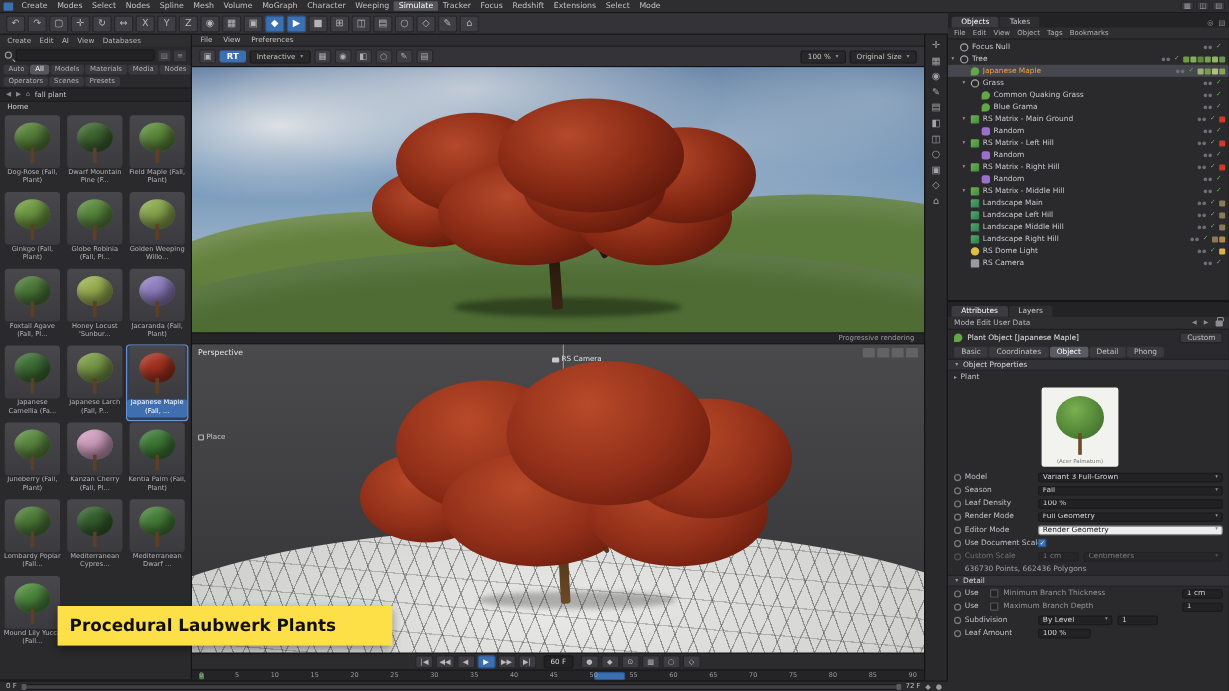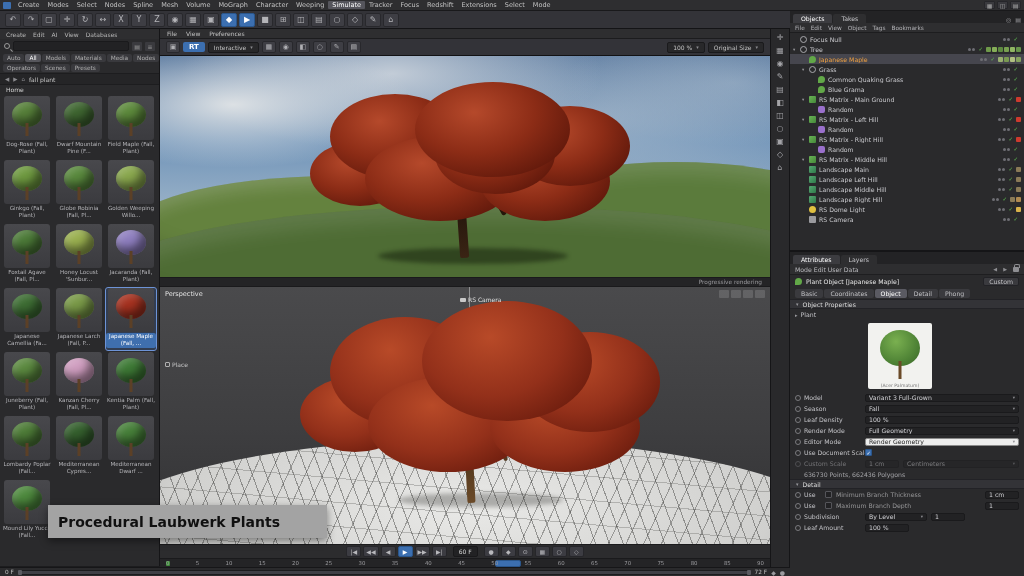--- a/index.html
+++ b/index.html
@@ -195,21 +195,21 @@
   .cb.on::before{content:"✓";}
   .ainfo{height:10px;display:flex;align-items:center;padding:0 14px;color:#a4a4a8;}
   #thumbrow{height:72px;display:flex;align-items:center;}
   #plantthumb{width:64px;height:66px;background:#f2f2ef;border-radius:2px;margin-left:78px;position:relative;overflow:hidden;}
   #plantthumb .pt-canopy{position:absolute;left:50%;top:7px;transform:translateX(-50%);width:40px;height:36px;border-radius:50%;background:radial-gradient(circle at 40% 32%,#7ab050,#4c8034 65%,#3a6428);}
   #plantthumb .pt-trunk{position:absolute;left:50%;bottom:10px;transform:translateX(-50%);width:3px;height:18px;background:#6b4a28;}
   #plantthumb .pt-cap{position:absolute;left:0;right:0;bottom:1px;text-align:center;font-size:4.6px;color:#777;}
 
   
   #capsules{left:42px;top:458px;width:113px;height:35px;background:#12918c;color:#fff;font-weight:bold;font-size:15px;display:flex;align-items:center;justify-content:center;letter-spacing:.3px;box-shadow:0 3px 8px rgba(0,0,0,.45);z-index:50;}
-  #titlebadge{left:48px;top:505px;width:279px;height:33px;background:#a3a3a3;color:#101010;font-weight:bold;font-size:14px;display:flex;align-items:center;padding-left:10px;box-shadow:0 3px 8px rgba(0,0,0,.45);z-index:50;}
+  #titlebadge{left:48px;top:505px;width:279px;height:33px;background:#fde047;color:#101010;font-weight:bold;font-size:14px;display:flex;align-items:center;padding-left:10px;box-shadow:0 3px 8px rgba(0,0,0,.45);z-index:50;}
 </style>
 </head>
 <body>
 
 <div id="app">
 
   <div id="menubar" class="abs">
     <span class="logo"></span>
     <span style="display:flex;align-items:center;">
 

